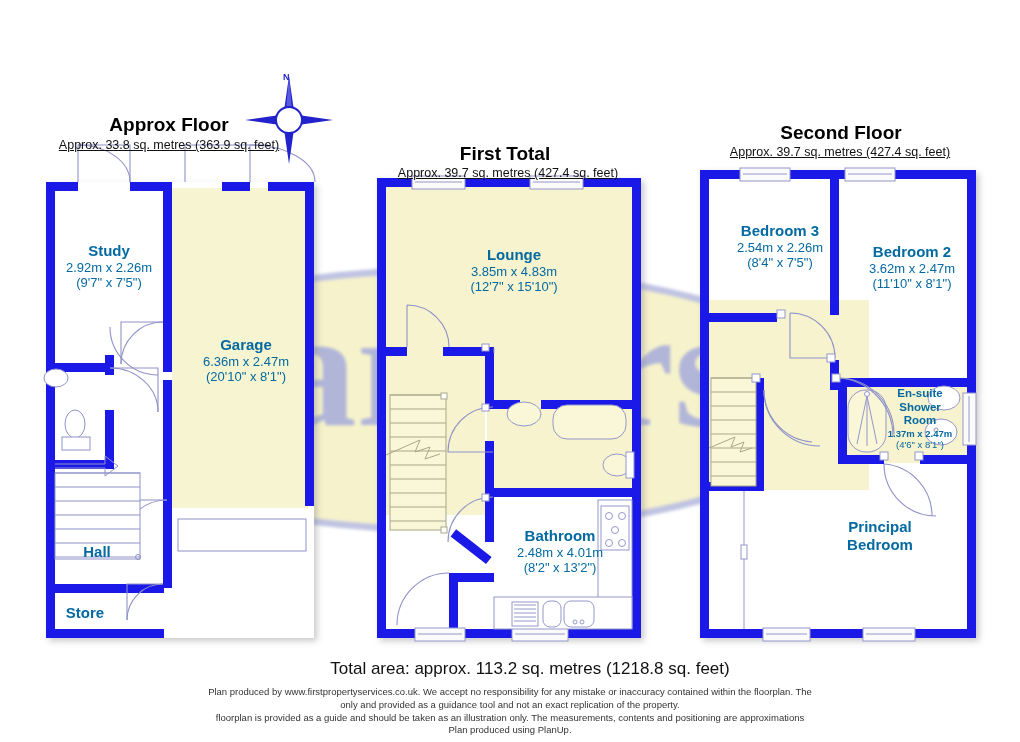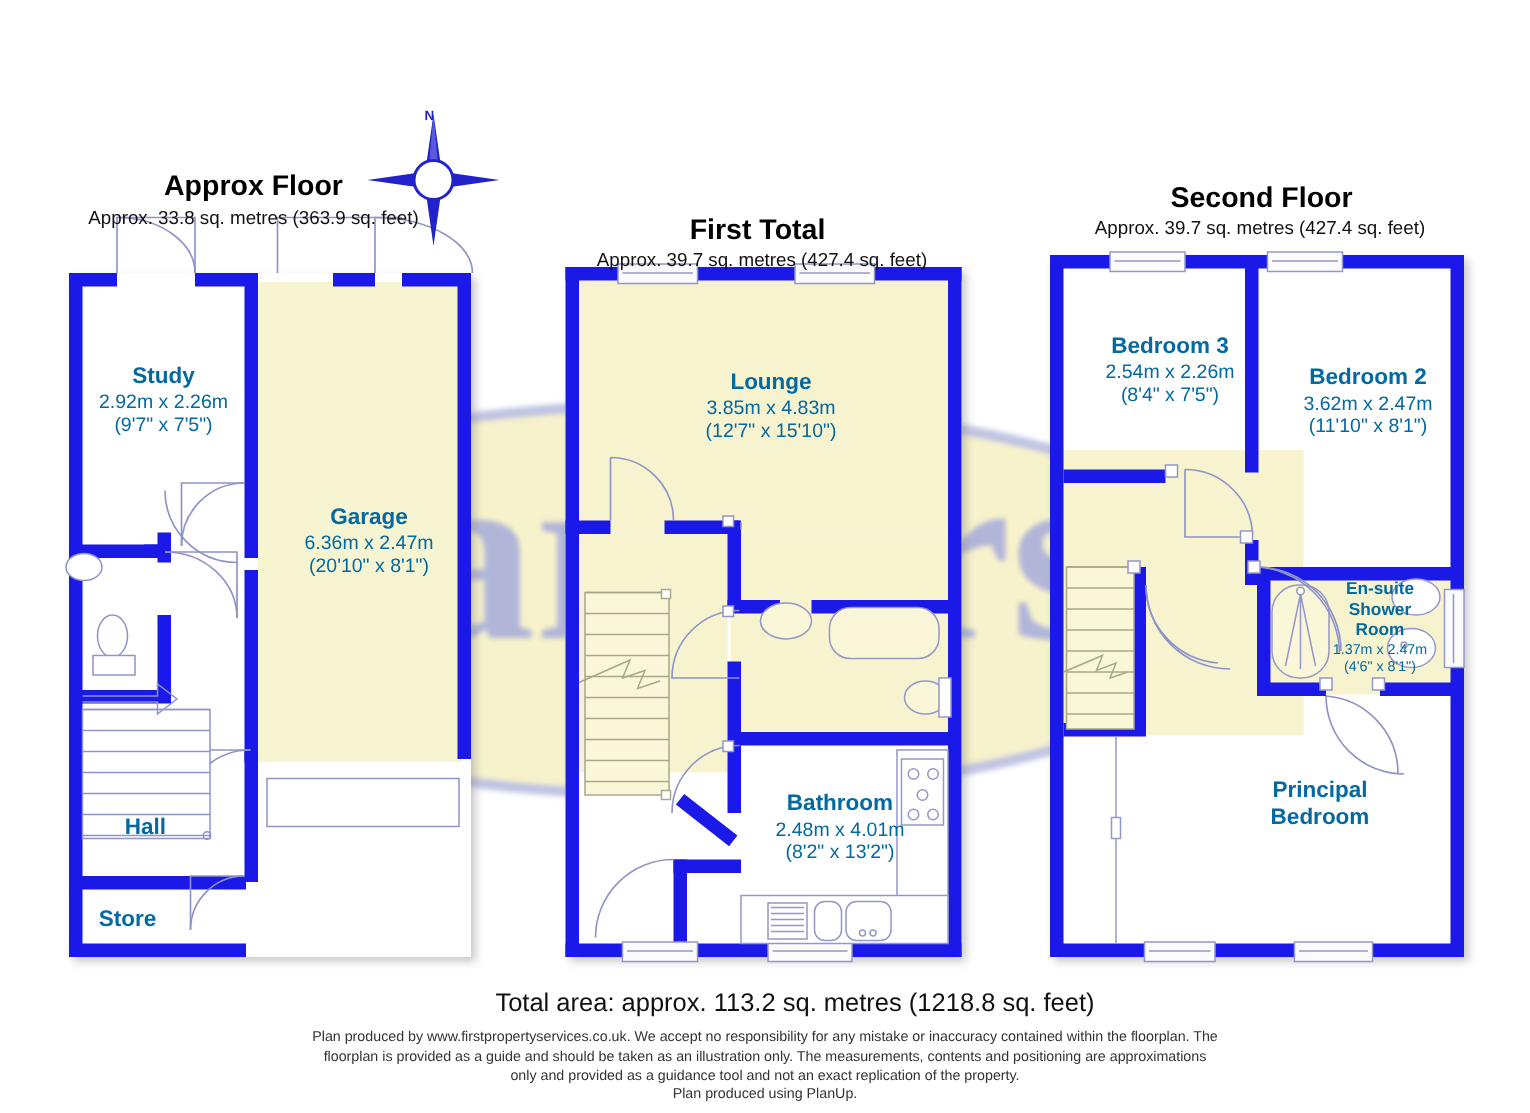--- a/index.html
+++ b/index.html
@@ -33,20 +33,21 @@
     font-size: 19px;
     color: #000000;
     white-space: nowrap;
   }
   .floor-sub {
     position: absolute;
     text-align: center;
     font-size: 12.5px;
     color: #111111;
     white-space: nowrap;
+    text-decoration: underline;
   }
   .room-label {
     position: absolute;
     text-align: center;
     color: #0369a1;
     white-space: nowrap;
     line-height: 1.18;
   }
   .room-label .rl-name {
     font-weight: bold;
@@ -55,21 +56,21 @@
   }
   .room-label .rl-dim {
     font-size: 13px;
     display: block;
   }
   .room-label .rl-dimft {
     font-size: 13px;
     display: block;
   }
   .room-label.small .rl-name { font-size: 11.5px; }
-  .room-label.small .rl-dim { font-size: 9.5px; }
+  .room-label.small .rl-dim { font-size: 9.5px; font-weight: bold; }
   .room-label.small .rl-dimft { font-size: 9.5px; }
   .room-label.nameonly .rl-name { font-size: 15px; }
   .total-area {
     position: absolute;
     left: 0;
     top: 659px;
     width: 1020px;
     text-align: center;
     font-size: 17px;
     color: #111111;
@@ -461,18 +462,18 @@
   </div>
 
   <div class="room-label nameonly" style="left:800px; top:518px; width:160px;">
     <span class="rl-name">Principal</span>
     <span class="rl-name">Bedroom</span>
   </div>
 
   <div class="total-area">Total area: approx. 113.2 sq. metres (1218.8 sq. feet)</div>
   <div class="disclaimer">
     <div>Plan produced by www.firstpropertyservices.co.uk. We accept no responsibility for any mistake or inaccuracy contained within the floorplan. The</div>
+    <div>only and provided as a guidance tool and not an exact replication of the property.</div>
     <div>floorplan is provided as a guide and should be taken as an illustration only. The measurements, contents and positioning are approximations</div>
-    <div>only and provided as a guidance tool and not an exact replication of the property.</div>
     <div>Plan produced using PlanUp.</div>
   </div>
 
 </div>
 
 </body></html>

